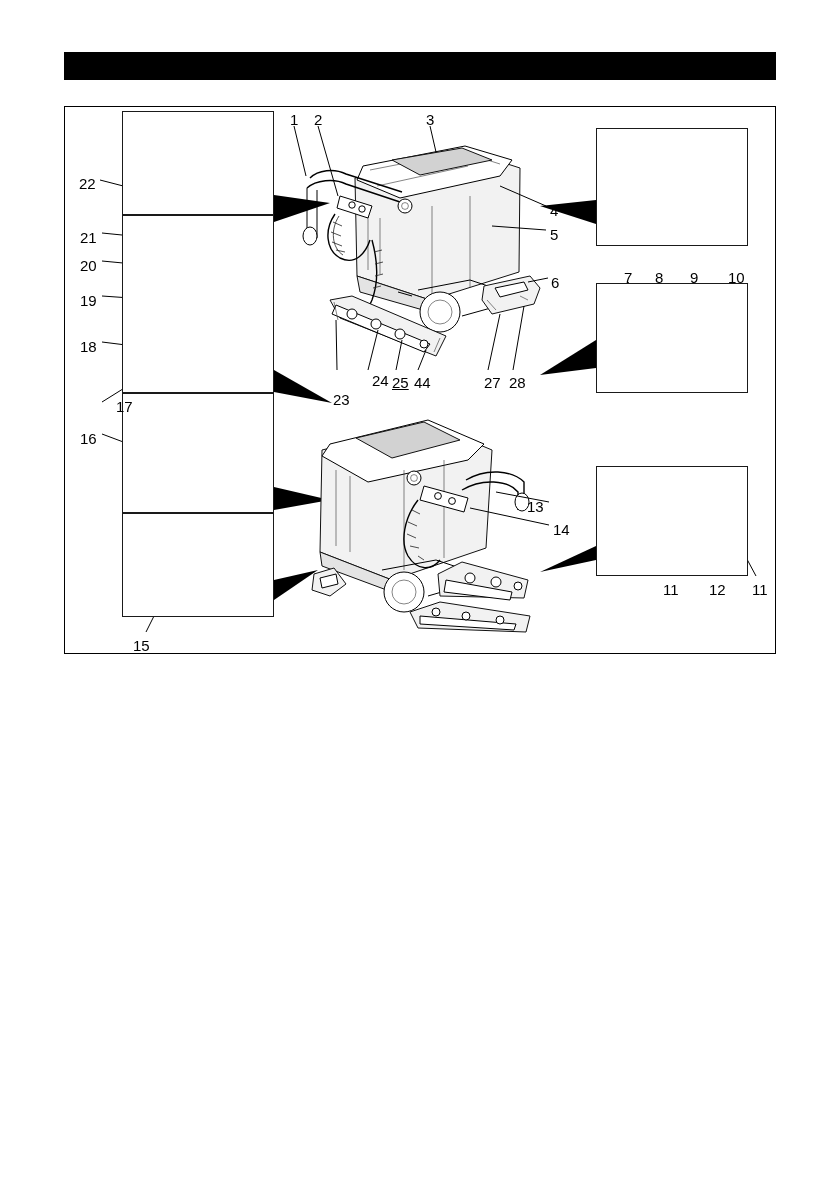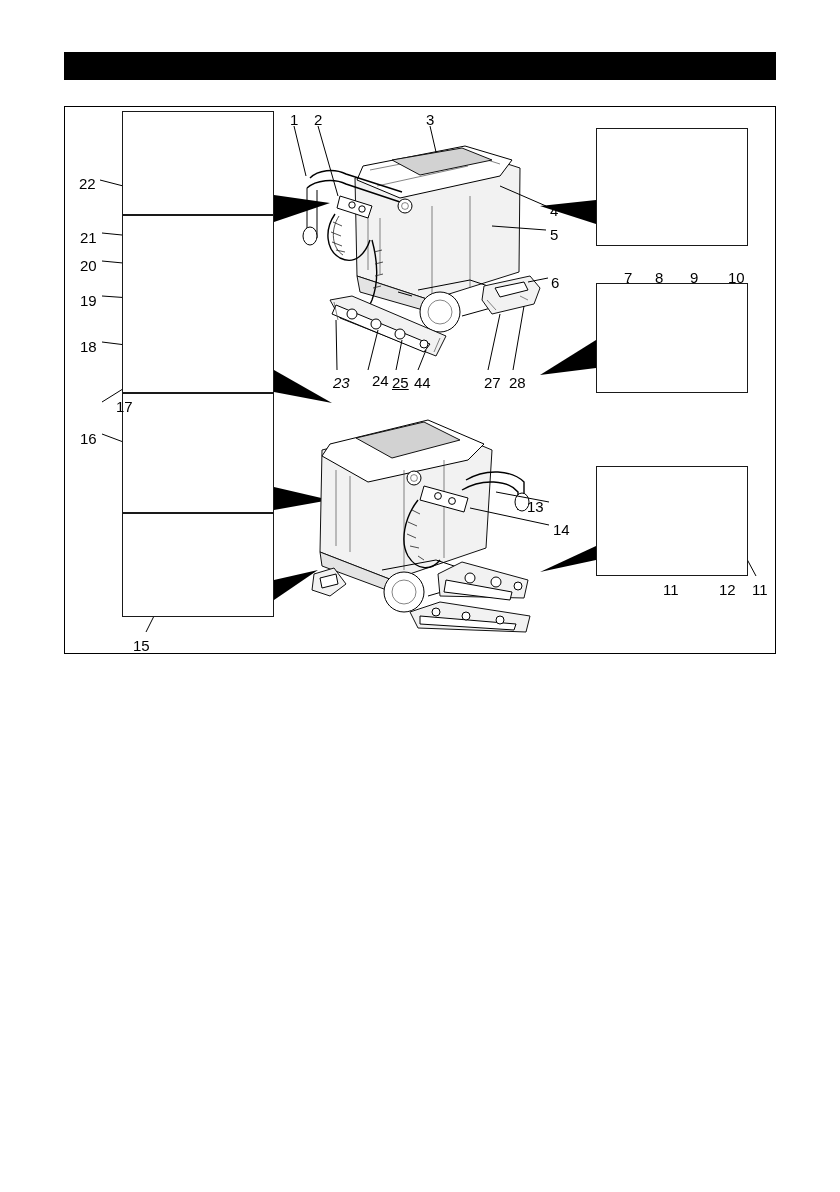--- a/index.html
+++ b/index.html
@@ -343,32 +343,32 @@
   <div class="num" style="left:314px; top:112px;">2</div>
   <div class="num" style="left:426px; top:112px;">3</div>
   <div class="num" style="left:550px; top:203px;">4</div>
   <div class="num" style="left:550px; top:227px;">5</div>
   <div class="num" style="left:551px; top:275px;">6</div>
   <div class="num" style="left:624px; top:270px;">7</div>
   <div class="num" style="left:655px; top:270px;">8</div>
   <div class="num" style="left:690px; top:270px;">9</div>
   <div class="num" style="left:728px; top:270px;">10</div>
   <div class="num" style="left:663px; top:582px;">11</div>
-  <div class="num" style="left:709px; top:582px;margin-left:10px;">12</div>
+  <div class="num" style="left:709px; top:582px;">12</div>
   <div class="num" style="left:752px; top:582px;">11</div>
   <div class="num" style="left:527px; top:499px;">13</div>
   <div class="num" style="left:553px; top:522px;text-align:right;">14</div>
   <div class="num" style="left:133px; top:638px;">15</div>
   <div class="num" style="left:80px; top:431px;">16</div>
   <div class="num" style="left:80px; top:399px;margin-left:36px;">17</div>
   <div class="num" style="left:80px; top:339px;">18</div>
   <div class="num" style="left:80px; top:293px;">19</div>
   <div class="num" style="left:80px; top:258px;">20</div>
   <div class="num" style="left:80px; top:230px;">21</div>
   <div class="num" style="left:79px; top:176px;">22</div>
-  <div class="num" style="left:333px; top:375px;font-style:italic;">23</div>
+  <div class="num" style="left:333px; top:392px;">23</div>
   <div class="num" style="left:364px; top:373px;margin-left:8px;">24</div>
   <div class="num" style="left:392px; top:375px;text-decoration:underline;">25</div>
   <div class="num" style="left:414px; top:375px;">44</div>
   <div class="num" style="left:484px; top:375px;">27</div>
   <div class="num" style="left:509px; top:375px;">28</div>
 
 </div>
 
 </body></html>

